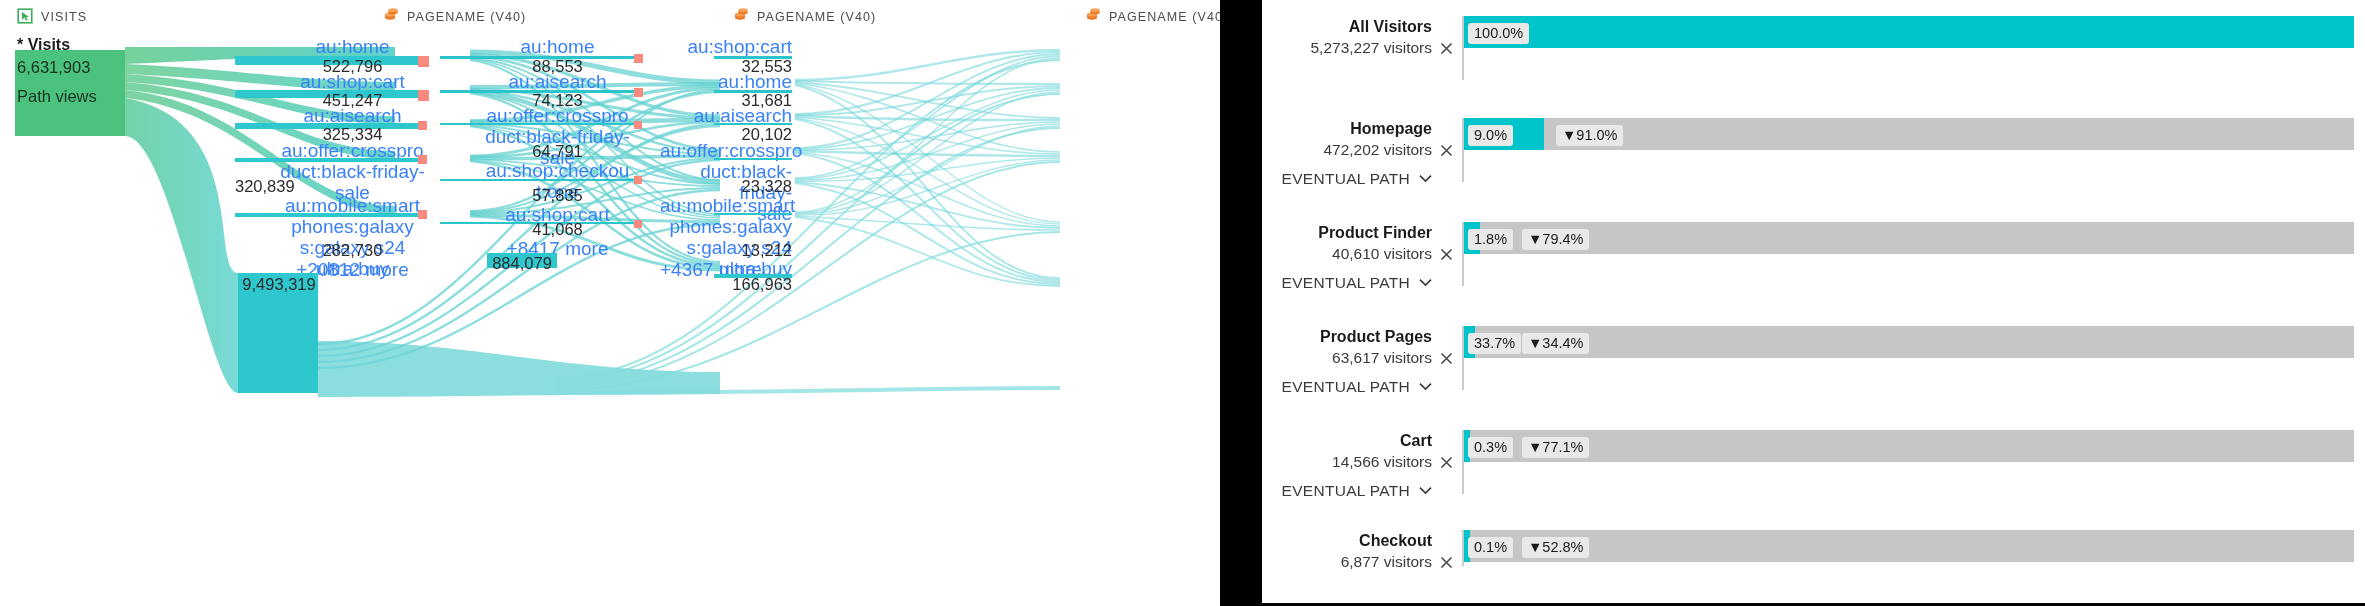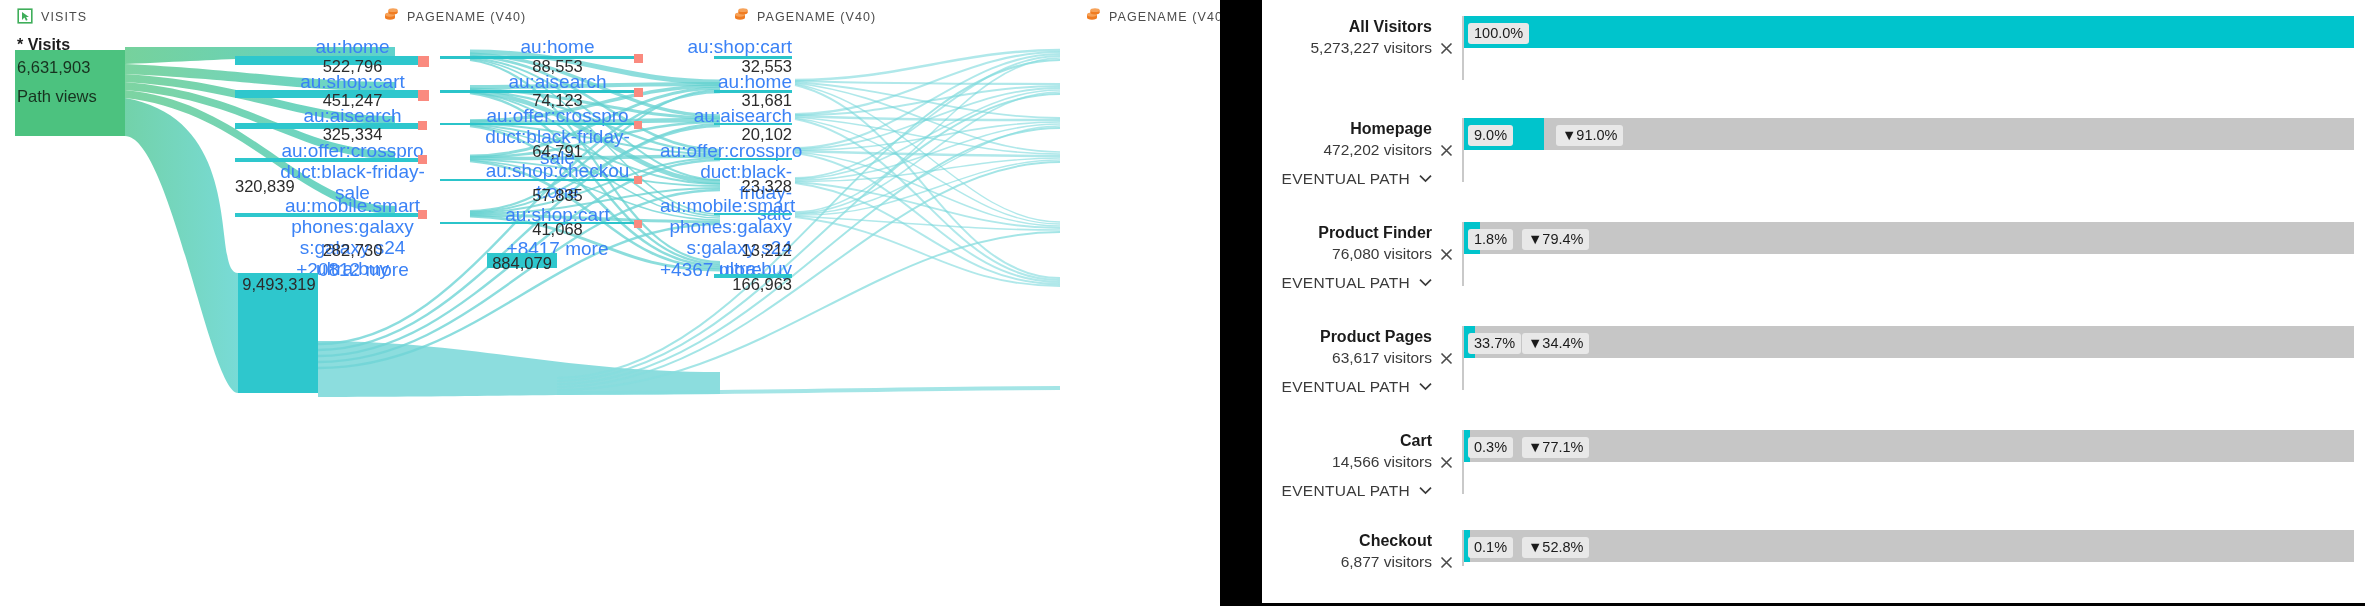--- a/index.html
+++ b/index.html
@@ -348,21 +348,21 @@
             </svg></div>
           <div class="track-rule" style="left: 200px; top: 0px; height: 64px;"></div>
           <div class="bar-teal" style="left: 202px; top: 0px; width: 80px; height: 32px;"></div>
           <div class="bar-grey" style="left: 282px; top: 0px; width: 810px; height: 32px;"></div>
           <span class="chip light" style="left: 206px; top: 7px;">9.0%</span>
           <span class="chip light" style="left: 294px; top: 7px;">▼91.0%</span>
         </div>
         <div class="frow" style="top: 222px; height: 100px;">
           <div style="position: absolute; left: 0px; top: 0px; width: 170px; text-align: right;">
             <div class="f-name">Product Finder</div>
-            <div class="f-visitors">76,080 visitors</div>
+            <div class="f-visitors">40,610 visitors</div>
             <div style="margin-top: 9px; font-size: 15.5px; color: rgb(58, 58, 58); letter-spacing: 0.3px; white-space: nowrap; cursor: pointer;"><span>EVENTUAL PATH</span><span class="f-chevron"><svg width="13" height="9" viewBox="0 0 13 9">
                   <path d="M1 1.6 L6.5 7 L12 1.6" fill="none" stroke="#3a3a3a" stroke-width="1.7"></path>
                 </svg></span></div>
           </div>
           <div class="f-close" style="left: 178px; top: 25px;"><svg width="13" height="13" viewBox="0 0 13 13">
               <path d="M1.5 1.5 L11.5 11.5 M11.5 1.5 L1.5 11.5" stroke="#4a4a4a" stroke-width="1.6"></path>
             </svg></div>
           <div class="track-rule" style="left: 200px; top: 0px; height: 64px;"></div>
           <div class="bar-teal" style="left: 202px; top: 0px; width: 16px; height: 32px;"></div>
           <div class="bar-grey" style="left: 218px; top: 0px; width: 874px; height: 32px;"></div>

